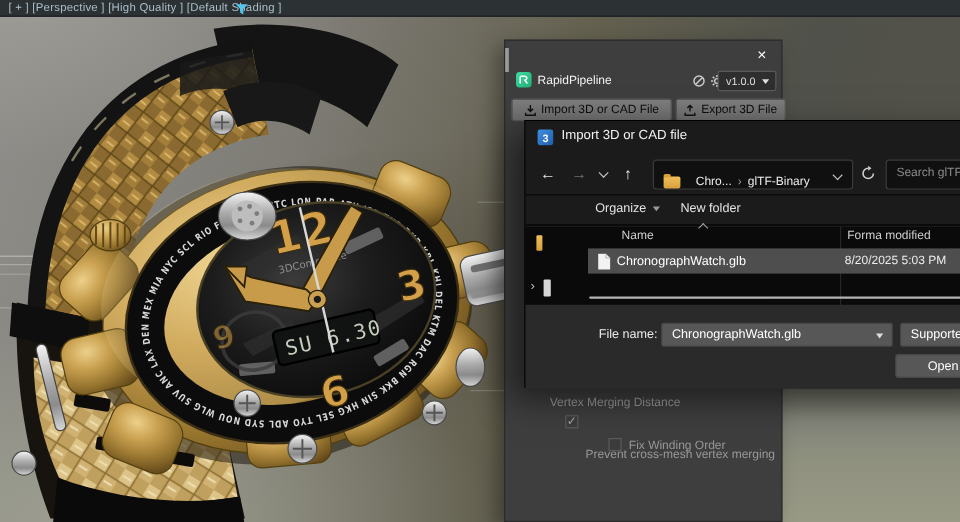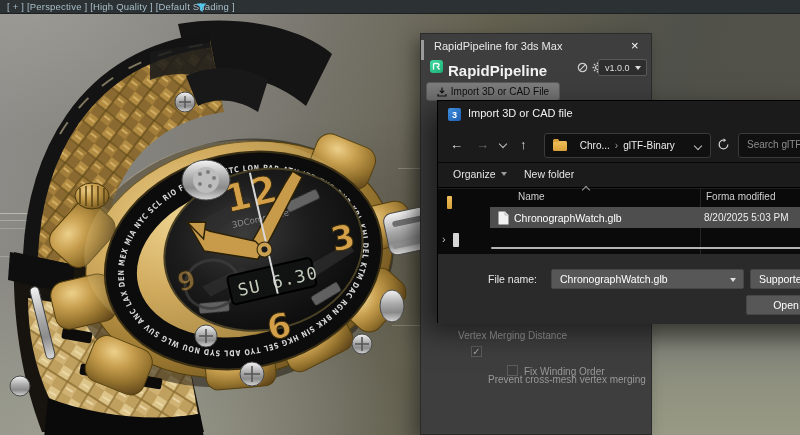--- a/index.html
+++ b/index.html
@@ -41,21 +41,21 @@
   .checkbox .mark { font-size:10px; line-height:9px; color:#a6a6a6; }
 
   
   #rp-win { left:420px; top:33px; width:232px; height:402px; background:#3e3e3e;
     border:1px solid #2b2b2b; box-shadow:-6px 6px 16px rgba(0,0,0,0.35); }
   #rp-title { left:13px; top:6px; font-size:11px; color:#e8e8e8; }
   #rp-accent { left:0px; top:6px; width:3px; height:20px; background:#9b9b9b; }
   #rp-close { left:210px; top:4px; font-size:13px; color:#ffffff; cursor:pointer; }
   #rp-logo { left:9px; top:26px; width:13px; height:13px; border-radius:3px;
     background:linear-gradient(135deg,#3ddca0,#1fae77); display:flex; align-items:center; justify-content:center; }
-  #rp-brand { left:27px; top:28px; font-size:15px; font-weight:bold; color:#f2f2f2; }
+  #rp-brand { left:27px; top:28px; font-size:10px; font-weight:normal; color:#f2f2f2; }
   .rp-mini-ico { top:28px; width:11px; height:11px; }
   #rp-version { left:177px; top:25px; width:49px; height:17px; background:#2e2e2e;
     border:1px solid #5a5a5a; border-radius:2px; display:flex; align-items:center; }
   #rp-version span { font-size:9px; color:#dddddd; margin-left:6px; }
   #rp-version .tri-down { position:absolute; right:5px; top:6px; }
   .rp-btn { top:48px; height:19px; background:linear-gradient(#7d7d7d,#6e6e6e); border:1px solid #585858;
     border-radius:3px; display:flex; align-items:center; justify-content:center; gap:4px;
     font-size:10px; color:#0d0d0d; }
   
   .rp-grey { color:#989898; font-size:10px; }
@@ -67,42 +67,42 @@
   #dlg { left:437px; top:100px; width:400px; height:223px; background:#1f1f1f;
     border:1px solid #000; box-shadow:-12px 10px 26px rgba(0,0,0,0.5); }
   #dlg-titlebar { left:0; top:0; width:100%; height:27px; background:#1b1b1b; }
   #dlg-maxicon { left:10px; top:7px; width:13px; height:13px; border-radius:2px;
     background:linear-gradient(135deg,#3f8fe0,#1f5fb0); color:#fff; font-size:9px; font-weight:bold;
     display:flex; align-items:center; justify-content:center; }
   #dlg-title { left:30px; top:6px; font-size:11px; color:#f2f2f2; }
   #dlg-nav { left:0; top:27px; width:100%; height:35px; background:#1b1b1b; border-bottom:1px solid #060606; }
   .nav-arrow { top:9px; font-size:13px; color:#e6e6e6; }
   #addrbar { left:106px; top:5px; width:167px; height:25px; background:#101010;
-    border:1px solid #3a3a3a; border-radius:3px; display:flex; align-items:center; }
+    border:1px solid #3a3a3a; border-radius:3px; display:flex; align-items:flex-end; }
   #addrbar .crumb { font-size:10px; color:#ececec; white-space:nowrap; }
   #addrbar .sep { font-size:10px; color:#9a9a9a; margin:0 5px; }
   #searchbox { left:300px; top:5px; width:120px; height:25px; background:#101010;
     border:1px solid #3a3a3a; border-radius:3px; }
   #searchbox span { position:absolute; left:8px; top:5px; font-size:10px; color:#8d8d8d; white-space:nowrap; }
   #dlg-toolbar { left:0; top:62px; width:100%; height:25px; background:#1b1b1b; border-bottom:1px solid #000; }
-  .tb-item { top:5px; font-size:10.5px; color:#e3e3e3; display:flex; align-items:center; gap:5px; }
+  .tb-item { top:5px; font-size:10.5px; color:#e3e3e3; display:flex; align-items:center; gap:5px;margin-left:43px; }
   #dlg-list { left:0; top:88px; width:100%; height:77px; background:#0a0a0a; }
   #navpane-sliver1 { left:9px; top:7px; width:5px; height:13px; background:linear-gradient(#f0c05a,#d89f3a); border-radius:1px; }
   #navpane-chev { left:4px; top:44px; font-size:11px; color:#bdbdbd; }
   #navpane-sliver2 { left:15px; top:44px; width:6px; height:14px; background:#d6d6d6; border-radius:1px; }
   #col-divider { left:262px; top:0px; width:1px; height:77px; background:#262626; }
   .col-hdr { top:2px; font-size:10px; color:#cfcfcf; }
   #sort-caret { left:145px; top:-2px; width:6px; height:6px; border-left:1.5px solid #9a9a9a;
     border-top:1.5px solid #9a9a9a; transform:rotate(45deg); }
   #file-row { left:52px; top:18px; width:346px; height:21px; background:#4e4e4e; display:flex; align-items:center; }
   #file-row .fname { font-size:10.5px; color:#ffffff; margin-left:5px; white-space:nowrap; }
   #file-row .fdate { position:absolute; left:214px; font-size:10px; color:#ececec; white-space:nowrap; }
   #scroll-sep { left:53px; top:146px; width:341px; height:2px; background:#b5b5b5; border-radius:1px; }
   #dlg-bottom { left:0; top:153px; width:100%; height:70px; background:#2a2a2a; }
-  #fn-label { left:50px; top:19px; width:60px; text-align:left; font-size:10.5px; color:#e8e8e8; }
+  #fn-label { left:50px; top:19px; width:60px; text-align:right; font-size:10.5px; color:#e8e8e8; }
   #fn-combo { left:113px; top:15px; width:193px; height:20px; background:#575757; border:1px solid #464646;
     border-radius:2px; }
   #fn-combo span { position:absolute; left:8px; top:3px; font-size:10.5px; color:#ffffff; white-space:nowrap; }
   #fn-combo .tri-down { position:absolute; right:7px; top:8px; }
   #ft-combo { left:312px; top:15px; width:100px; height:20px; background:#575757; border:1px solid #464646;
     border-radius:2px; }
   #ft-combo span { position:absolute; left:8px; top:3px; font-size:10.5px; color:#ffffff; white-space:nowrap; }
   #open-btn { left:308px; top:41px; width:80px; height:20px; background:#575757; border:1px solid #464646;
     border-radius:2px; display:flex; align-items:center; justify-content:center;
     font-size:10.5px; color:#ffffff; }
@@ -271,21 +271,20 @@
   </svg>
 
   <div class="abs" id="vp-topbar"></div>
   <div class="abs" id="vp-label">[ + ] [Perspective ]  [High Quality ]  [Default Shading ]</div>
   <svg class="abs" style="left:196px;top:2.5px;" width="11" height="10" viewBox="0 0 11 10">
     <path d="M0.5 0.5 H10.5 L6.8 4.5 V9 L4.2 7.6 V4.5 Z" fill="#53c6ea"></path>
   </svg>
 
   <div class="abs" id="rp-win">
     <div class="abs" id="rp-accent"></div>
-    <div class="abs" id="rp-title">RapidPipeline for 3ds Max</div>
     <div class="abs" id="rp-close">×</div>
 
     <div class="abs" id="rp-logo">
       <svg width="9" height="9" viewBox="0 0 9 9">
           <path d="M1.5 7.5 V2.5 Q1.5 1.5 2.5 1.5 H5 Q7 1.5 7 3.2 Q7 4.6 5.4 4.9 L7.5 7.5" fill="none" stroke="#ffffff" stroke-width="1.3"></path>
         </svg>
     </div>
     <div class="abs" id="rp-brand">RapidPipeline</div>
 
     <svg class="abs rp-mini-ico" style="left:156px;" viewBox="0 0 11 11">
@@ -315,20 +314,27 @@
       <div class="tri-down"></div>
     </div>
 
     <div class="abs rp-btn" style="left:5px;width:134px;">
       <svg width="10" height="10" viewBox="0 0 10 10">
         <path d="M5 0.5 V5.5 M2.8 3.6 L5 5.8 L7.2 3.6" fill="none" stroke="#111" stroke-width="1.2"></path>
         <path d="M1 7 V9 H9 V7" fill="none" stroke="#111" stroke-width="1.2"></path>
       </svg>
       <span>Import 3D or CAD File</span>
     </div>
+    <div class="abs rp-btn" style="left:142px;width:92px;">
+      <svg width="10" height="10" viewBox="0 0 10 10">
+        <path d="M5 5.8 V0.8 M2.8 3 L5 0.8 L7.2 3" fill="none" stroke="#111" stroke-width="1.2"></path>
+        <path d="M1 7 V9 H9 V7" fill="none" stroke="#111" stroke-width="1.2"></path>
+      </svg>
+      <span>Export 3D File</span>
+    </div>
 
     <div class="abs rp-grey" style="left:26px;top:296px;width:120px;text-align:right;">Vertex Merging Distance</div>
     <div class="abs checkbox" style="left:50px;top:312px;">
       <span class="mark">✓</span>
     </div>
     <div class="abs rp-grey" style="left:67px;top:313px;margin-top:27px;">Prevent cross-mesh vertex merging</div>
     <div class="abs checkbox" style="left:86px;top:331px;"></div>
     <div class="abs rp-grey" style="left:103px;top:332px;">Fix Winding Order</div>
   </div>
 

